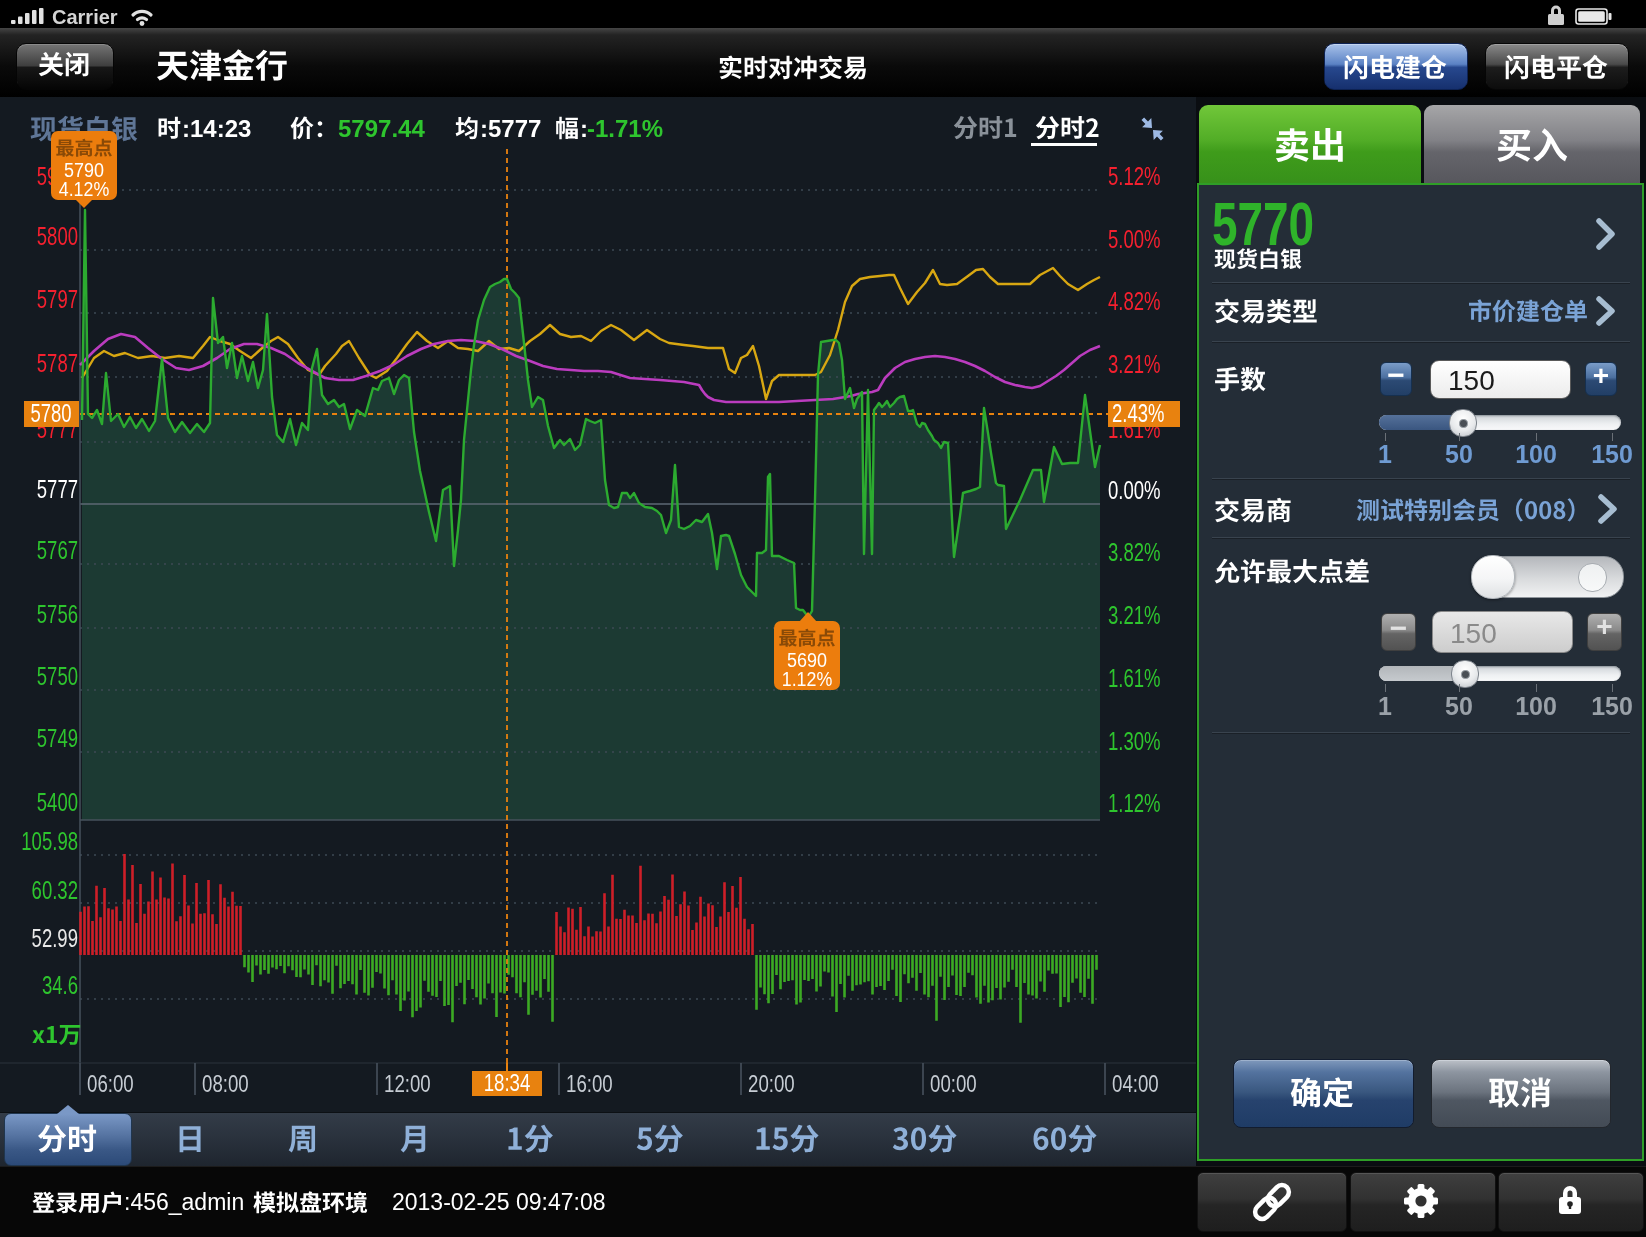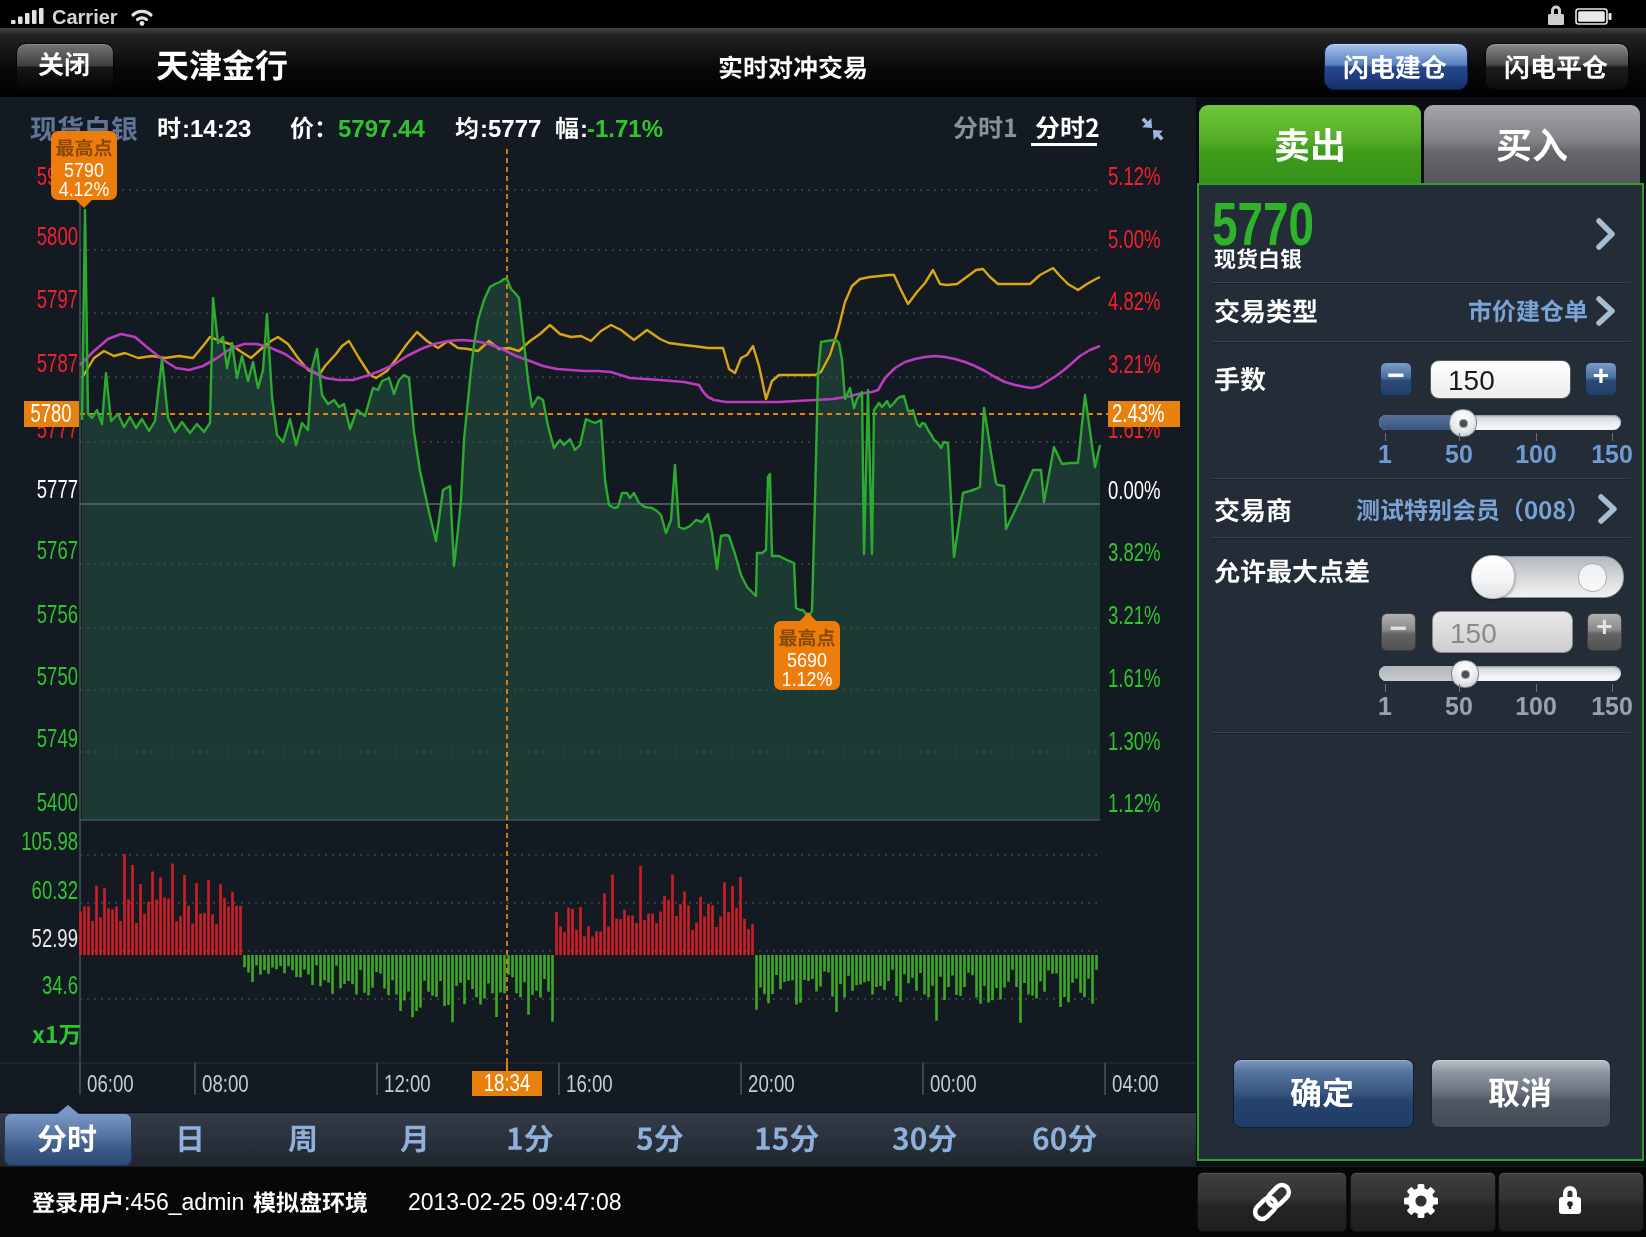--- a/index.html
+++ b/index.html
@@ -224,21 +224,21 @@
       <use href="#t22" x="0" y="28.8" fill="#8fb0d8"></use>
     </svg>
 <div class="abs" style="left:0;top:1166px;width:1646px;height:71px;background:#070707;border-top:1px solid #1c1c1c;"></div>
 <svg style="position:absolute;left:32px;top:1189px;overflow:visible" width="92" height="29.9">
       <use href="#t23" x="0" y="22.1" fill="#fff"></use>
     </svg>
 <div class="abs" style="left:124px;top:1189px;color:#fff;font:23px 'Liberation Sans';">:456_admin</div>
 <svg style="position:absolute;left:253px;top:1189px;overflow:visible" width="115" height="29.9">
       <use href="#t24" x="0" y="22.1" fill="#fff"></use>
     </svg>
-<div class="abs" style="left:408px;top:1189px;color:#fff;font:23px 'Liberation Sans';">2013-02-25 09:47:08</div>
+<div class="abs" style="left:392px;top:1189px;color:#fff;font:23px 'Liberation Sans';">2013-02-25 09:47:08</div>
 <div class="abs" style="left:1197px;top:1172px;width:148px;height:58px;border-radius:6px;background:linear-gradient(180deg,#3f3f3f 0,#313131 45%,#252525 55%,#1e1e1e 100%);border:1px solid #111;box-shadow:inset 0 1px 0 #565656;"></div>
 <div class="abs" style="left:1350px;top:1172px;width:144px;height:58px;border-radius:6px;background:linear-gradient(180deg,#3f3f3f 0,#313131 45%,#252525 55%,#1e1e1e 100%);border:1px solid #111;box-shadow:inset 0 1px 0 #565656;"></div>
 <div class="abs" style="left:1498px;top:1172px;width:144px;height:58px;border-radius:6px;background:linear-gradient(180deg,#3f3f3f 0,#313131 45%,#252525 55%,#1e1e1e 100%);border:1px solid #111;box-shadow:inset 0 1px 0 #565656;"></div>
 <svg class="abs" style="left:1240px;top:1180px" width="64" height="44" viewBox="0 0 64 44">
 <g transform="translate(32,22) rotate(-45)" fill="none" stroke="#fff" stroke-width="4.5">
 <rect x="-21" y="-7" width="24" height="14" rx="7"></rect>
         <rect x="-3" y="-7" width="24" height="14" rx="7"></rect>
 </g>
     </svg>
 <svg class="abs" style="left:1393px;top:1179px" width="56" height="44" viewBox="-28 -22 56 44">

